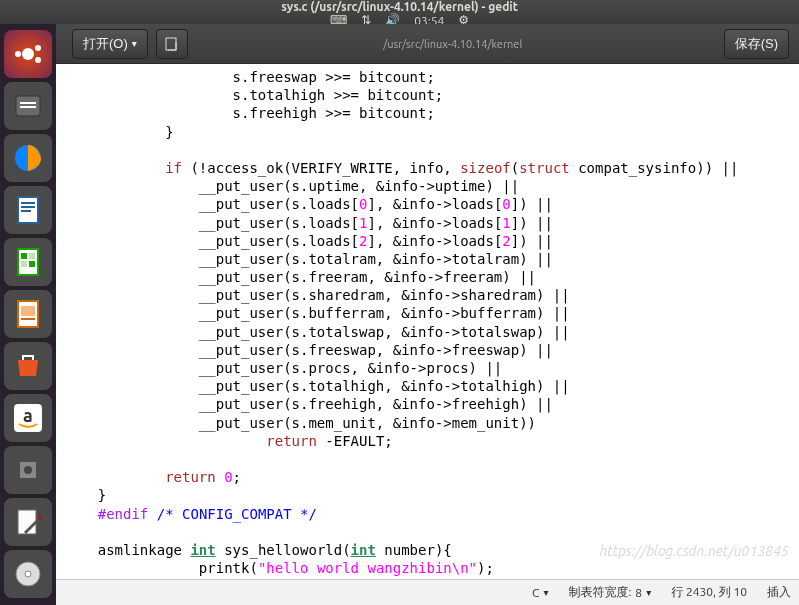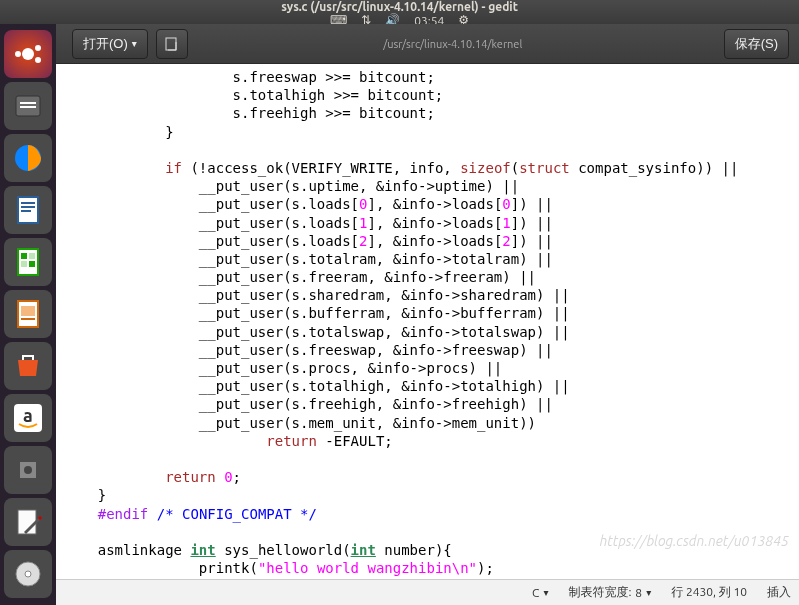--- a/index.html
+++ b/index.html
@@ -42,21 +42,21 @@
 .pp { color: #a020f0; }
 .cm { color: #0000ff; }
 .nm { color: #ff00ff; }
 .tp { color: #2e8b57; font-weight: bold; text-decoration: underline; }
 .st { color: #ff00ff; }
 
 
 .statusbar { height: 26px; background: #f2f2f2; border-top: 1px solid #ccc; display: flex; align-items: center; font-size: 12px; color: #333; padding: 0 8px; gap: 20px; justify-content: flex-end; }
 .statusbar .drop { display: flex; align-items: center; gap: 4px; cursor: pointer; }
 
-.watermark { position: absolute; right: 10px; bottom: 30px; color: rgba(120,120,120,0.3); font-size: 14px; font-style: italic; }
+.watermark { position: absolute; right: 10px; bottom: 20px; color: rgba(120,120,120,0.3); font-size: 14px; font-style: italic; }
 .dropdown-arrow::after { content: " ▾"; font-size: 10px; }
 </style>
 </head>
 <body>
 
 <div class="top-panel">
   <span class="title">sys.c (/usr/src/linux-4.10.14/kernel) - gedit</span>
   <div class="indicators">
     <span>⌨</span>
     <span>⇅</span>

